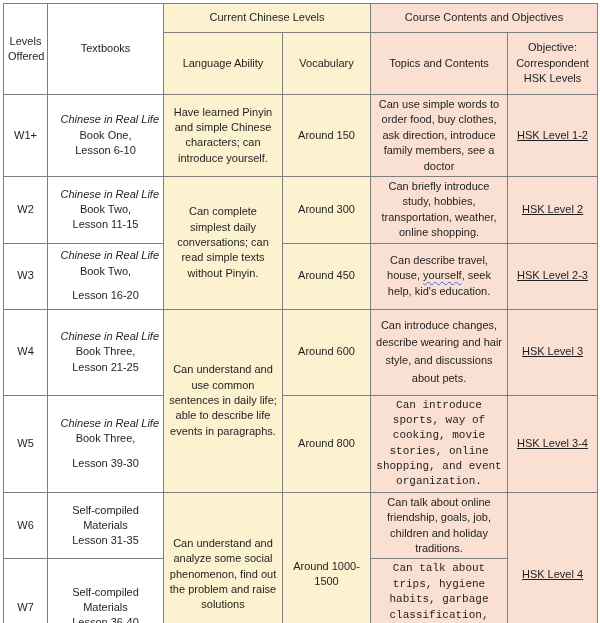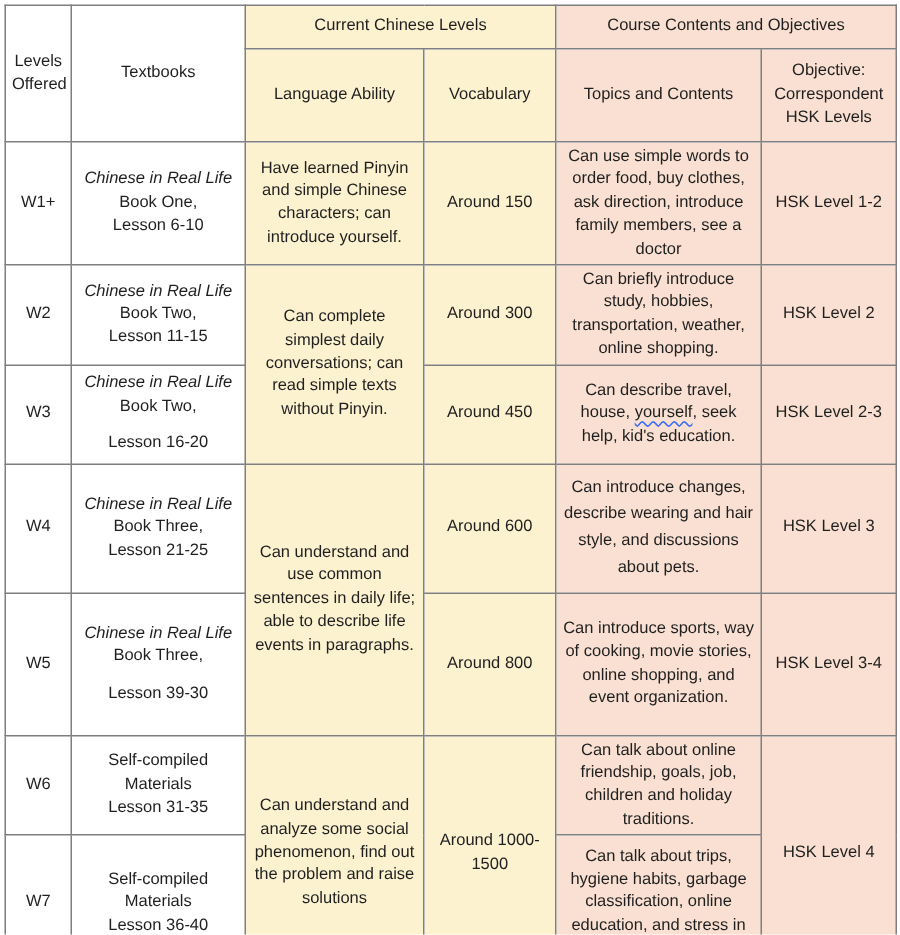--- a/index.html
+++ b/index.html
@@ -34,31 +34,31 @@
     line-height:1.4;
     overflow:hidden;
   }
   th{font-weight:bold;}
   .bg-white{background:#ffffff;}
   .bg-yellow{background:#fcf2d0;}
   .bg-pink{background:#f9e0d2;}
   .hdr{font-weight:bold;line-height:1.45;}
   .level-cell{background:#ffffff;}
   .tb-cell{background:#ffffff;line-height:1.55;}
-  .tb-title-italic{font-style:italic;}
+  .tb-title-italic{font-style:italic;text-align:right;}
   .tb-line{display:block;}
   .tb-gap{margin-top:9px;}
   .la-cell{line-height:1.6;}
   .la-tall{line-height:1.7;}
   .vocab-cell{line-height:1.5;}
   .vocab-line{display:block;}
   .topic-cell{line-height:1.45;margin-top:28px;}
   .topic-loose{line-height:1.8;}
-  .topic-xloose{line-height:1.95;}
-  .hsk-cell{line-height:1.4;}
+  .topic-xloose{line-height:1.95;font-family:Liberation Mono, monospace;}
+  .hsk-cell{line-height:1.4;text-decoration:underline;}
   .squiggly{
     text-decoration:underline;
     text-decoration-style:wavy;
     text-decoration-color:#3b6df6;
     text-decoration-thickness:1px;
     text-underline-offset:2px;
   }
 </style>
 </head>
 <body>

